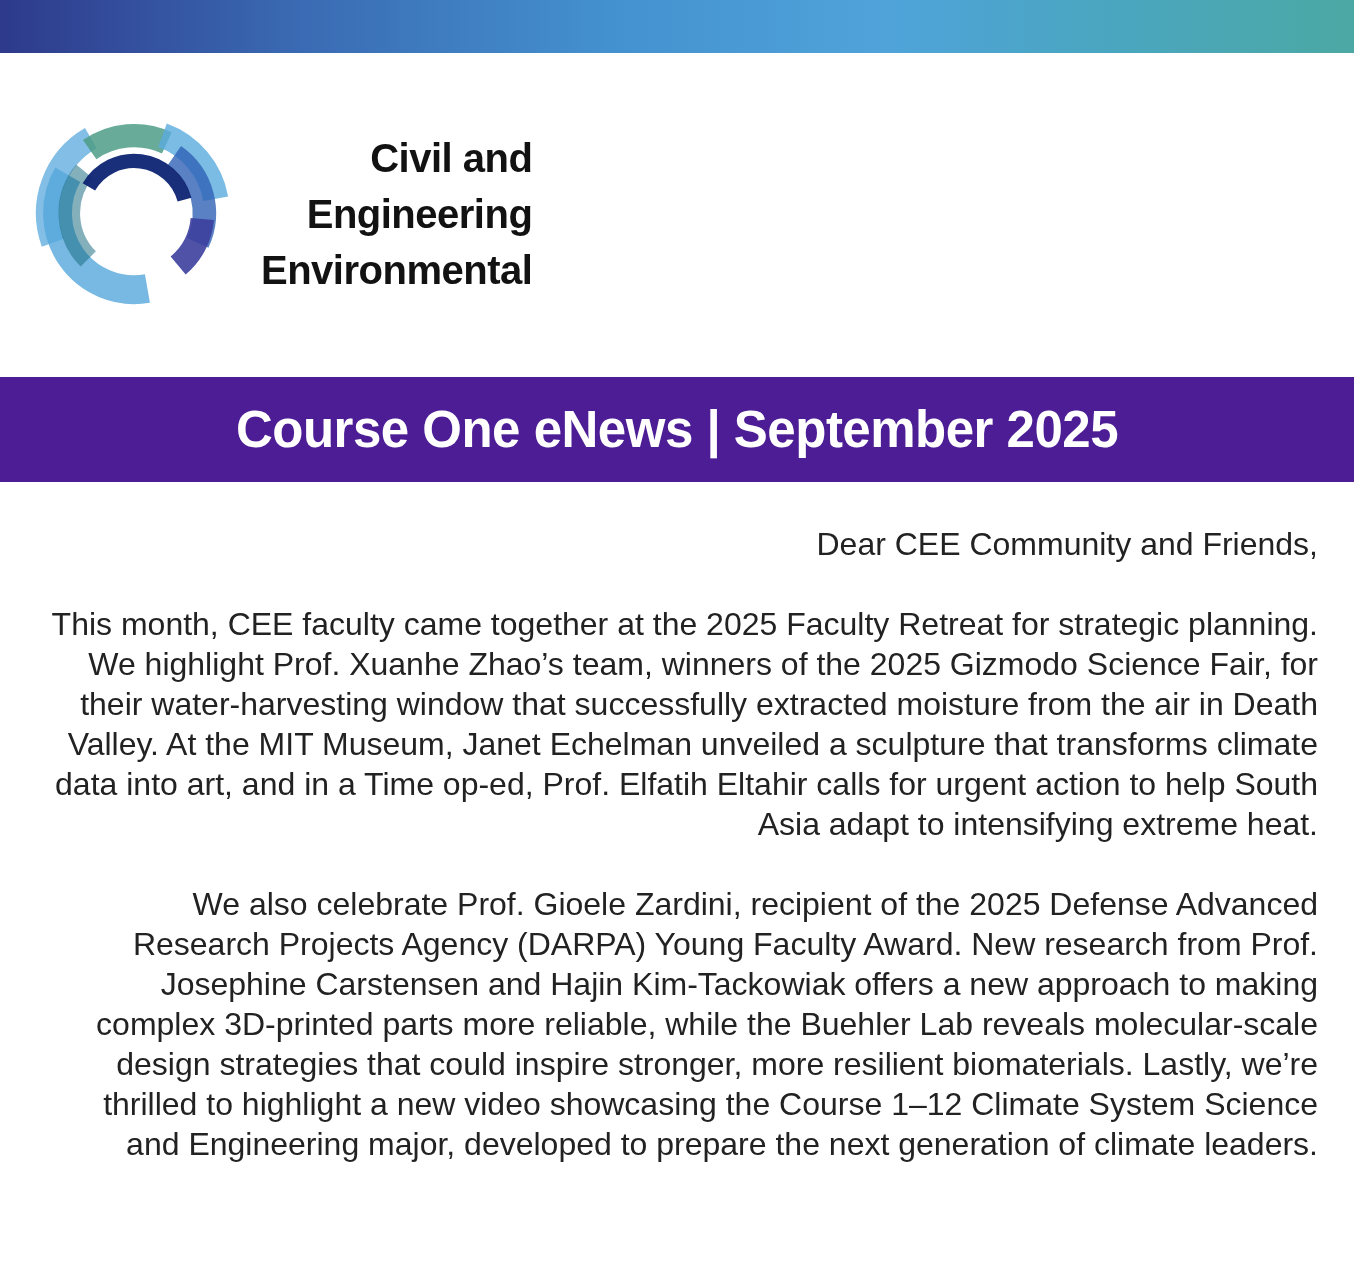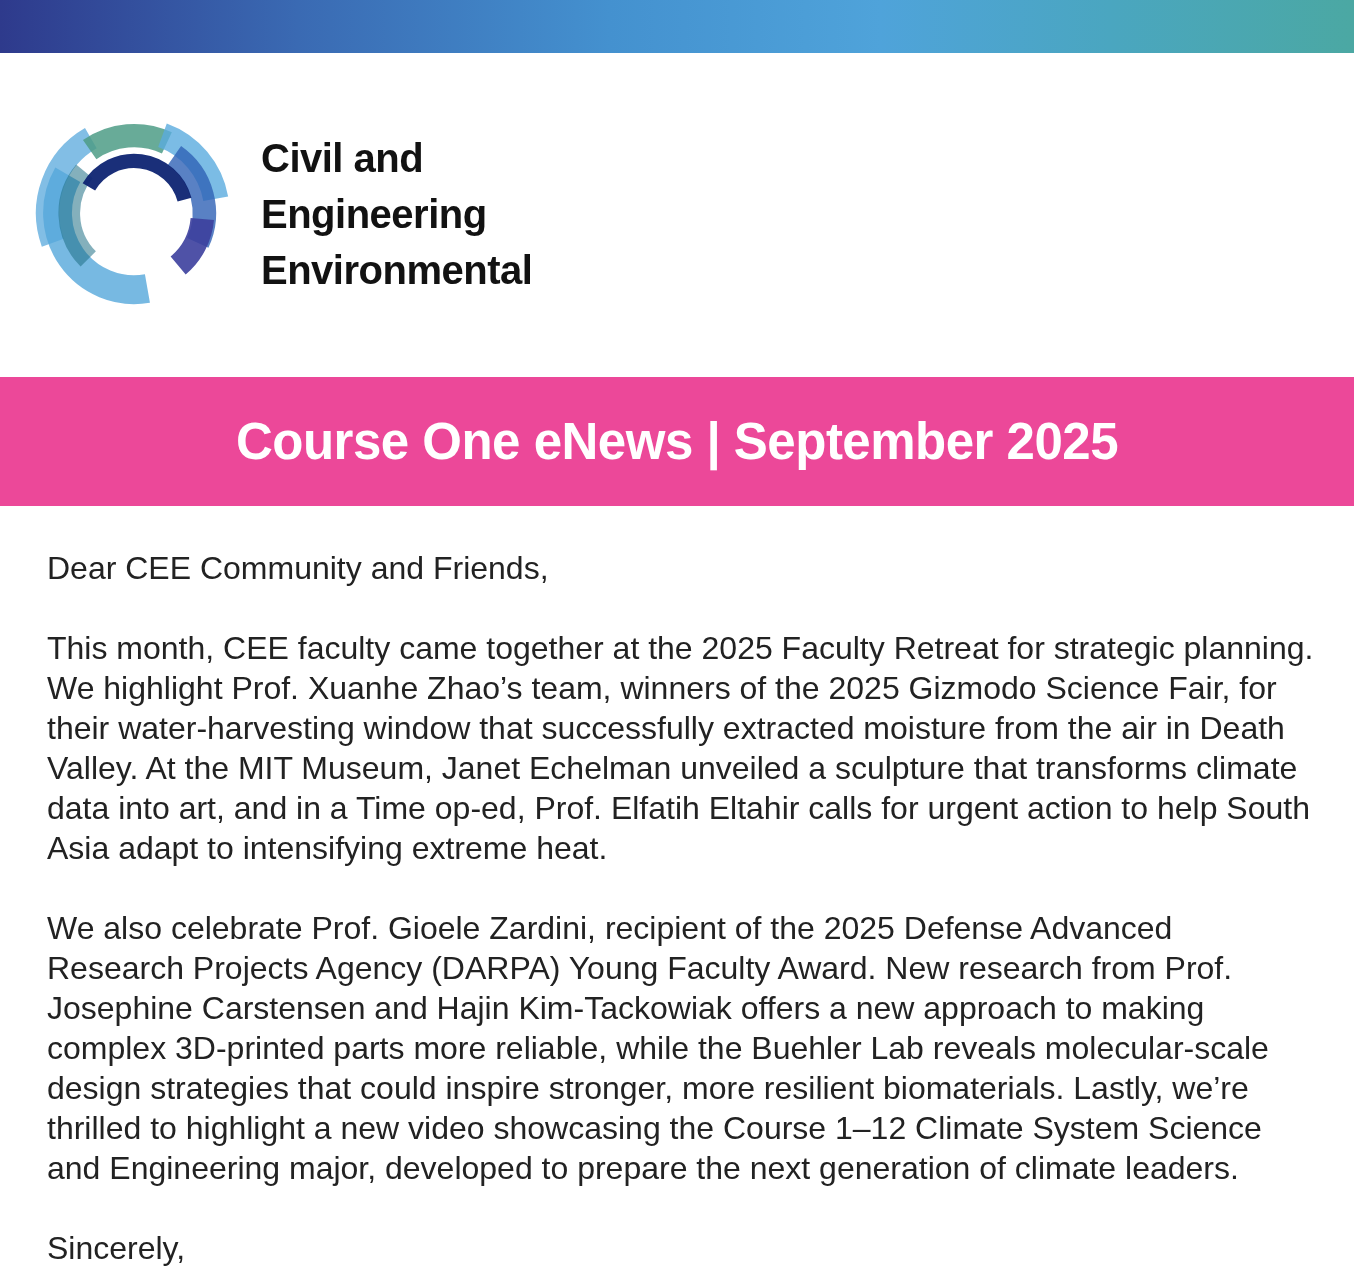--- a/index.html
+++ b/index.html
@@ -7,20 +7,21 @@
     padding: 0;
     background: #ffffff;
     font-family: "Liberation Sans", "DejaVu Sans", sans-serif;
   }
   .page {
     width: 1354px;
     height: 1276px;
     background: #ffffff;
     overflow: hidden;
     position: relative;
+    text-align: right;
   }
   .top-gradient-bar {
     width: 100%;
     height: 53px;
     background: linear-gradient(to right,
       #2e3a8c 0%,
       #3a6ab3 22%,
       #4491cf 45%,
       #4fa3da 65%,
       #4aa6c0 82%,
@@ -41,22 +42,22 @@
   .logo-wordmark {
     margin-left: 26px;
     font-size: 40px;
     font-weight: 700;
     line-height: 56px;
     letter-spacing: -0.5px;
     color: #121212;
   }
   .banner {
     margin-top: 60px;
-    height: 129px;
-    background: #ec4899;
+    height: 105px;
+    background: #4c1d95;
     display: flex;
     align-items: center;
     justify-content: center;
   }
   .banner-title {
     color: #ffffff;
     font-size: 51px;
     font-weight: 700;
     letter-spacing: -0.5px;
     white-space: nowrap;
@@ -110,16 +111,15 @@
   </div>
 
   <div class="banner">
     <div class="banner-title">Course One eNews | September 2025</div>
   </div>
 
   <div class="letter">
     <p>Dear CEE Community and Friends,</p>
     <p><span>This month, CEE faculty came together at the 2025 Faculty Retreat for strategic planning. We highlight Prof. Xuanhe Zhao’s team, winners of the 2025 Gizmodo Science Fair, for their water-harvesting window that successfully extracted moisture from the air in Death Valley. At the MIT Museum, Janet Echelman unveiled a sculpture that transforms climate data into art, and in a </span><span class="italic">Time</span><span> op-ed, Prof. Elfatih Eltahir calls for urgent action to help South Asia adapt to intensifying extreme heat.</span></p>
     <p>We also celebrate Prof. Gioele Zardini, recipient of the 2025 Defense Advanced Research Projects Agency (DARPA) Young Faculty Award. New research from Prof. Josephine Carstensen and Hajin Kim-Tackowiak offers a new approach to making complex 3D-printed parts more reliable, while the Buehler Lab reveals molecular-scale design strategies that could inspire stronger, more resilient biomaterials. Lastly, we’re thrilled to highlight a new video showcasing the Course 1–12 Climate System Science and Engineering major, developed to prepare the next generation of climate leaders.</p>
-    <p>Sincerely,</p>
   </div>
 
 </div>
 
 </body></html>

